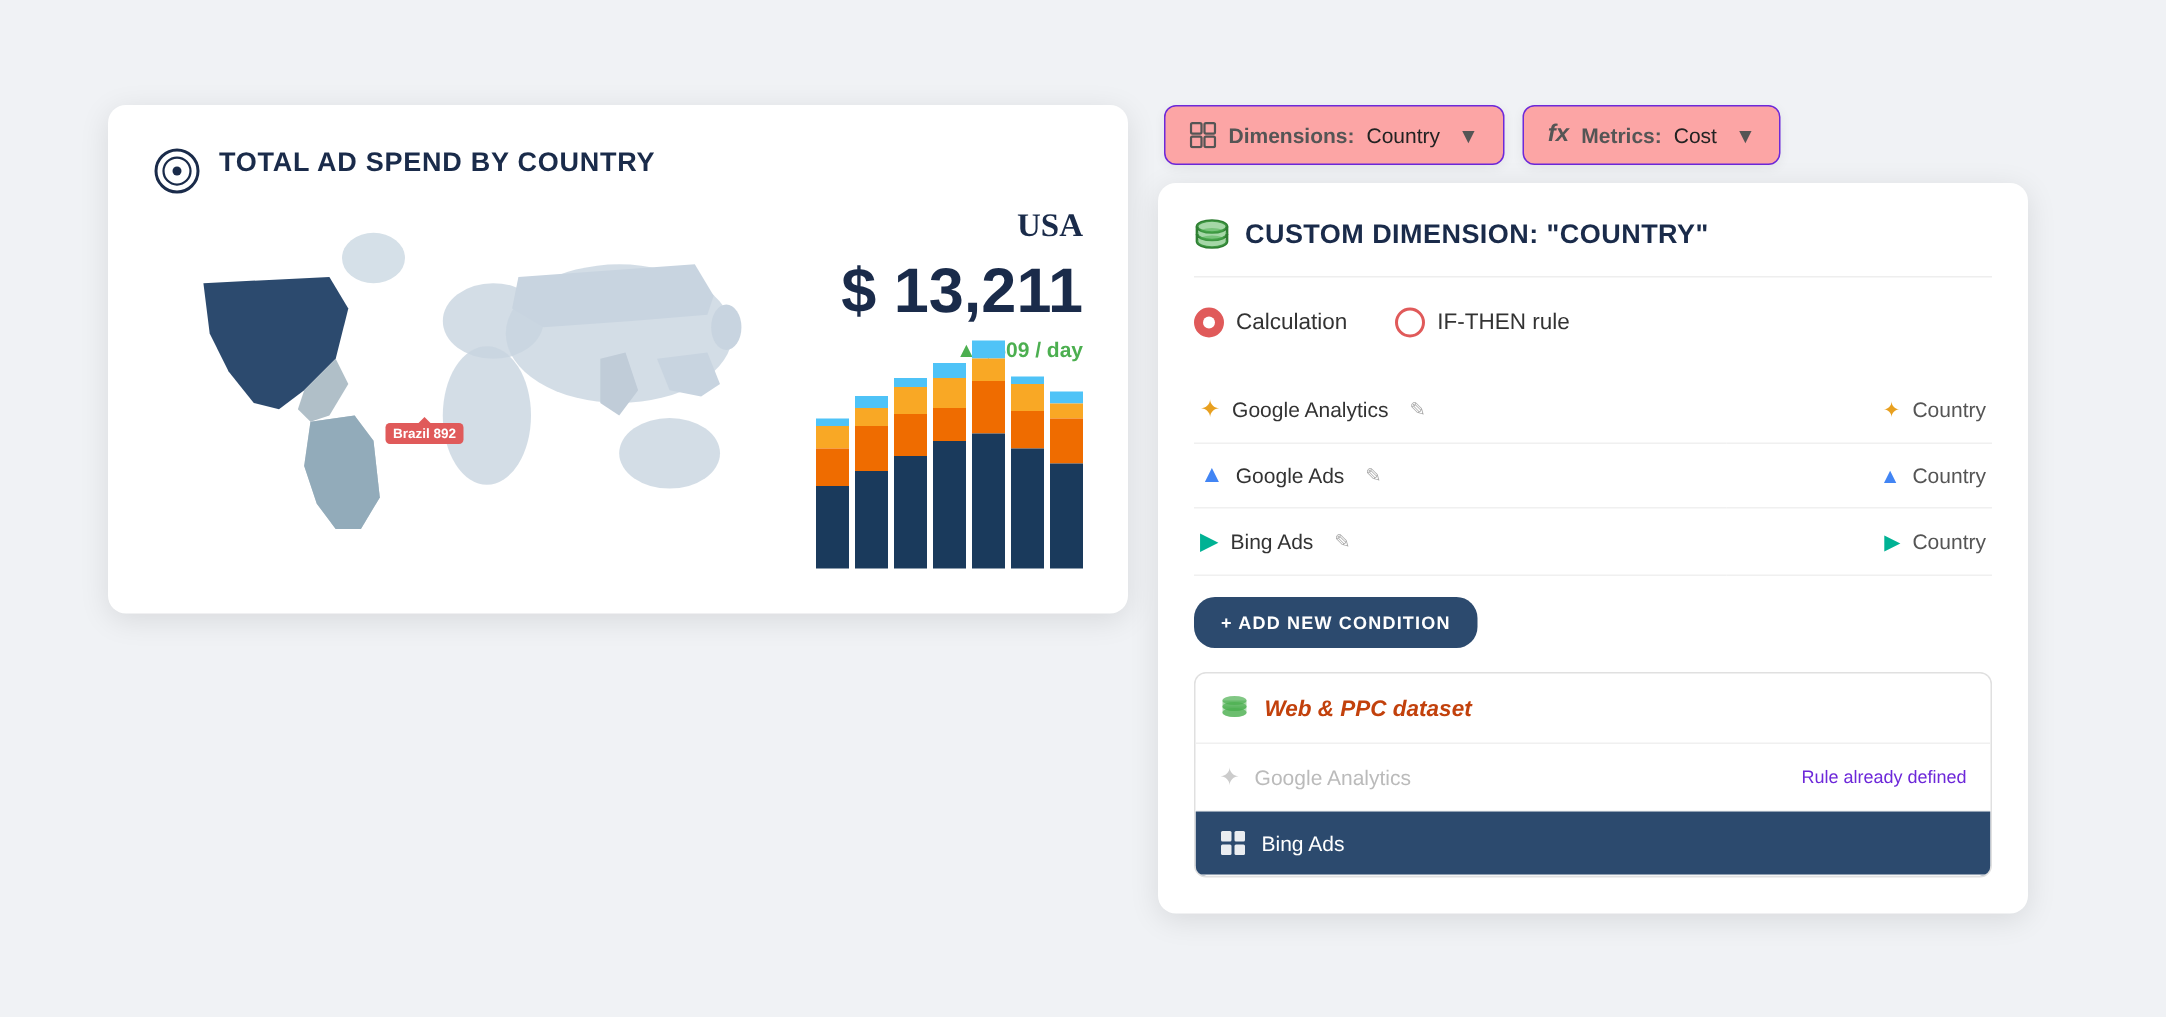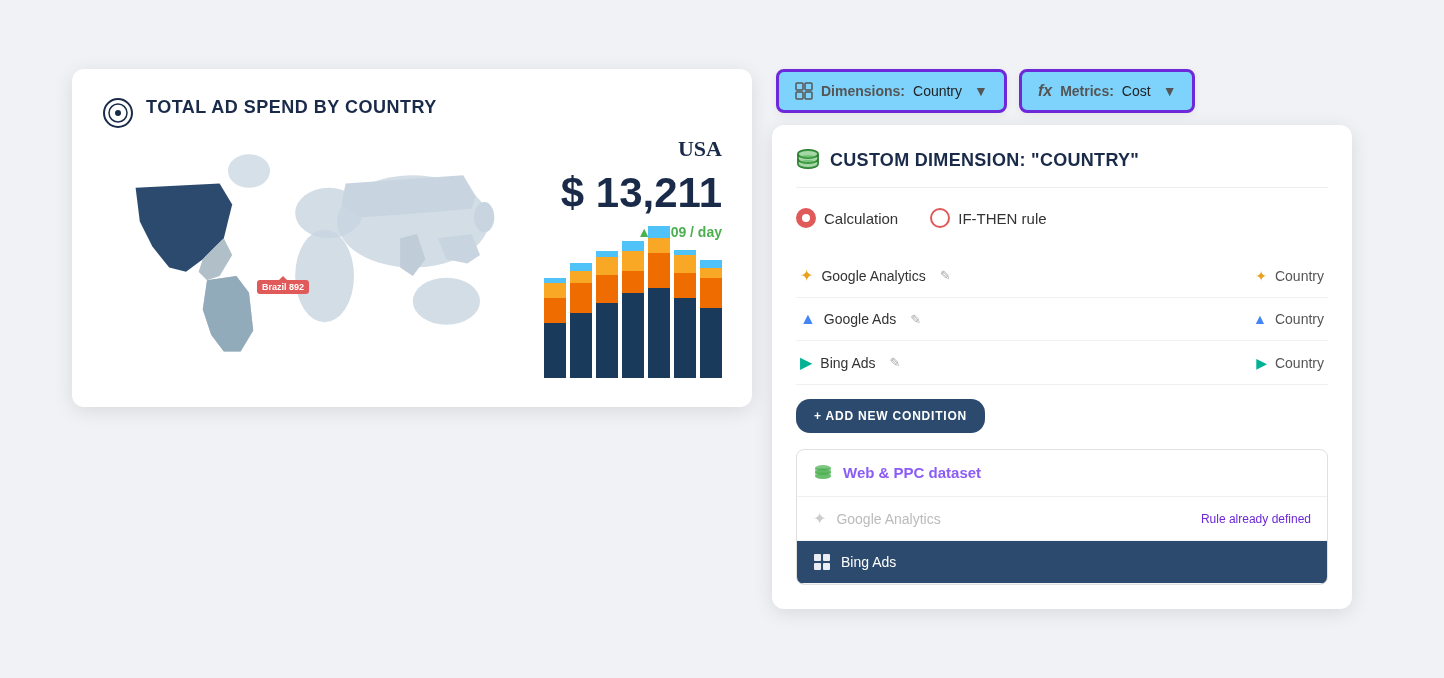--- a/index.html
+++ b/index.html
@@ -120,22 +120,22 @@
     .top-bar {
       display: flex;
       gap: 12px;
       margin-bottom: 12px;
       padding: 0 4px;
     }
     .dropdown-btn {
       display: flex;
       align-items: center;
       gap: 8px;
-      background: #7dd3fc;
-      border: 3px solid #6d28d9;
+      background: #fca5a5;
+      border: 1px solid #6d28d9;
       border-radius: 8px;
       padding: 10px 16px;
       cursor: pointer;
       font-size: 14px;
       color: #333;
       box-shadow: 0 2px 8px rgba(0,0,0,0.06);
       justify-content: flex-end;
     }
     .dropdown-btn .label {
       font-weight: 600;
@@ -248,27 +248,28 @@
       display: inline-block;
     }
 
     .dataset-dropdown {
       border: 1px solid #e0e0e0;
       border-radius: 8px;
       overflow: hidden;
     }
     .dataset-header {
       display: flex;
-      align-items: flex-start;
+      align-items: flex-end;
       gap: 10px;
       padding: 14px 16px;
       font-size: 15px;
       font-weight: 600;
-      color: #8b5cf6;
+      color: #c2410c;
       border-bottom: 1px solid #f0f0f0;
+      font-style: italic;
     }
     .dataset-item {
       display: flex;
       align-items: center;
       justify-content: space-between;
       padding: 12px 16px;
       font-size: 14px;
       border-bottom: 1px solid #f5f5f5;
       cursor: pointer;
     }

